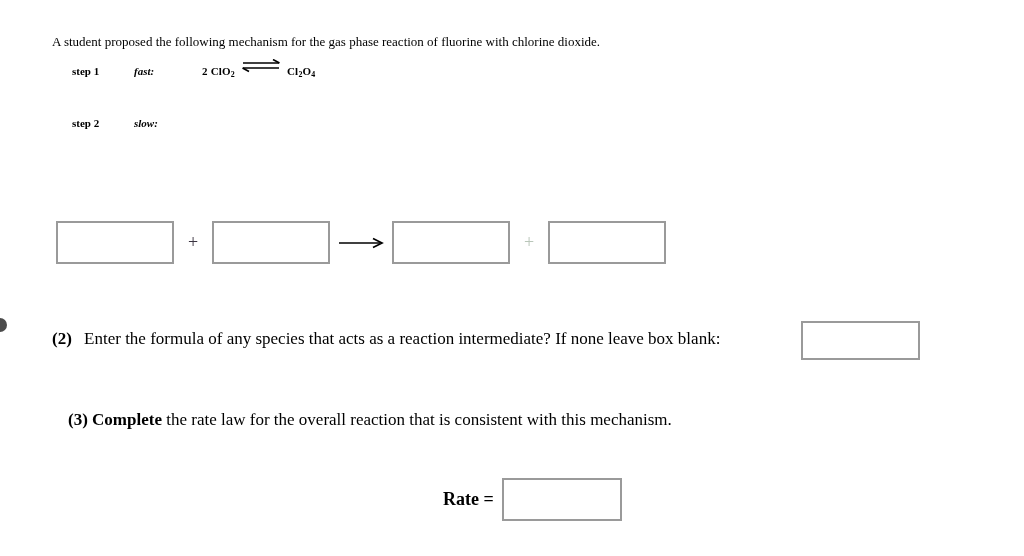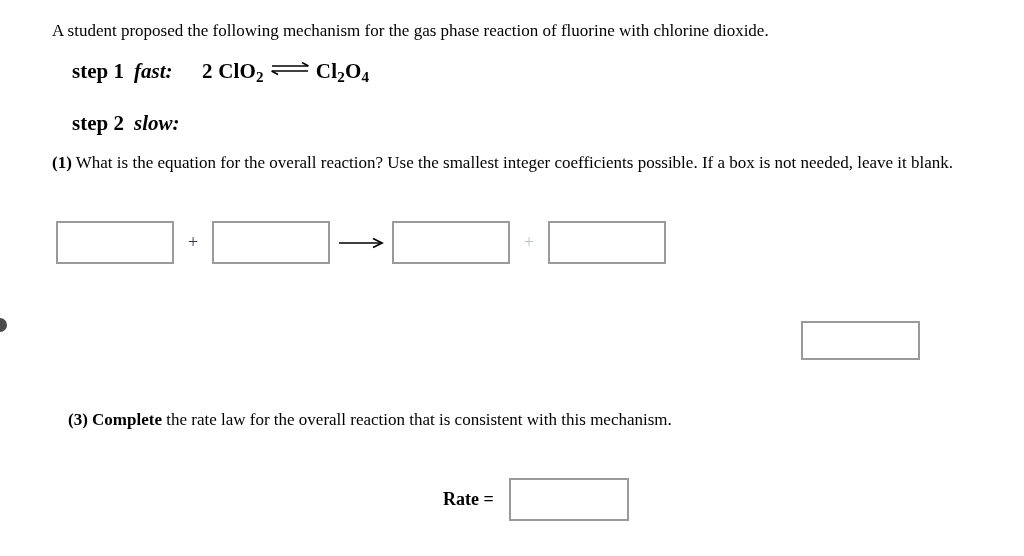--- a/index.html
+++ b/index.html
@@ -18,31 +18,31 @@
 
   .page {
     position: absolute;
     inset: 0;
   }
 
   
   .intro {
     position: absolute;
     left: 52px;
-    top: 20px;
-    font-size: 17px;
+    top: 31px;
+    font-size: 13px;
     line-height: 22px;
     white-space: nowrap;
   }
 
   
   .step {
     position: absolute;
     left: 72px;
-    font-size: 21px;
+    font-size: 11px;
     line-height: 22px;
     white-space: nowrap;
     display: flex;
     align-items: baseline;
   }
   .step-1 { top: 60px; }
   .step-2 { top: 112px; }
 
   .step-label {
     font-weight: bold;
@@ -176,21 +176,21 @@
   .rate-row {
     position: absolute;
     left: 443px;
     top: 478px;
     display: flex;
     align-items: center;
   }
   .rate-label {
     font-weight: bold;
     font-size: 18px;
-    padding-right: 15px;
+    padding-right: 8px;
     white-space: nowrap;
   }
   .rate-box { width: 120px; height: 43px; }
 
   
   .edge-artifact {
     position: absolute;
     left: -7px;
     top: 318px;
     width: 14px;
@@ -224,40 +224,40 @@
       </span>
       <span class="formula">Cl<sub>2</sub>O<sub>4</sub></span>
     </span>
   </div>
 
   <div class="step step-2">
     <span class="step-label">step 2</span>
     <span class="step-speed">slow:</span>
   </div>
 
-  <div class="q q1">
-    <span class="q-num">(1)</span>
-    <span>What is the equation for the overall reaction? Use the smallest integer coefficients possible. If a box is not needed, leave it blank.</span>
-  </div>
 
   <div class="eq-row">
     <input class="answer-box eq-box" type="text" value="" style="">
     <span class="eq-plus">+</span>
     <input class="answer-box eq-box" type="text" value="" style="">
     <span class="eq-arrow-wrap">
       <svg class="long-arrow" viewBox="0 0 46 12" aria-hidden="true">
         <path d="M1 6 H42" stroke="#000" stroke-width="1.7" fill="none"></path>
         <path d="M35 1.5 L44 6 L35 10.5" stroke="#000" stroke-width="1.7" fill="none"></path>
       </svg>
     </span>
     <input class="answer-box eq-box" type="text" value="" style="">
     <span class="eq-plus faint">+</span>
     <input class="answer-box eq-box" type="text" value="" style="">
   </div>
 
+  <div class="q q2">
+    <span class="q-num">(2)</span>
+    <span>Enter the formula of any species that acts as a reaction intermediate? If none leave box blank:</span>
+  </div>
   <input class="answer-box q2-box" type="text" value="" style="">
 
   <div class="q q3">
     <span class="l1">
       <span class="q-num">(3)</span>
       <span class="b">Complete</span><span> the rate law for the overall reaction that is consistent with this mechanism.</span>
     </span>
   </div>
 
   <div class="rate-row">

